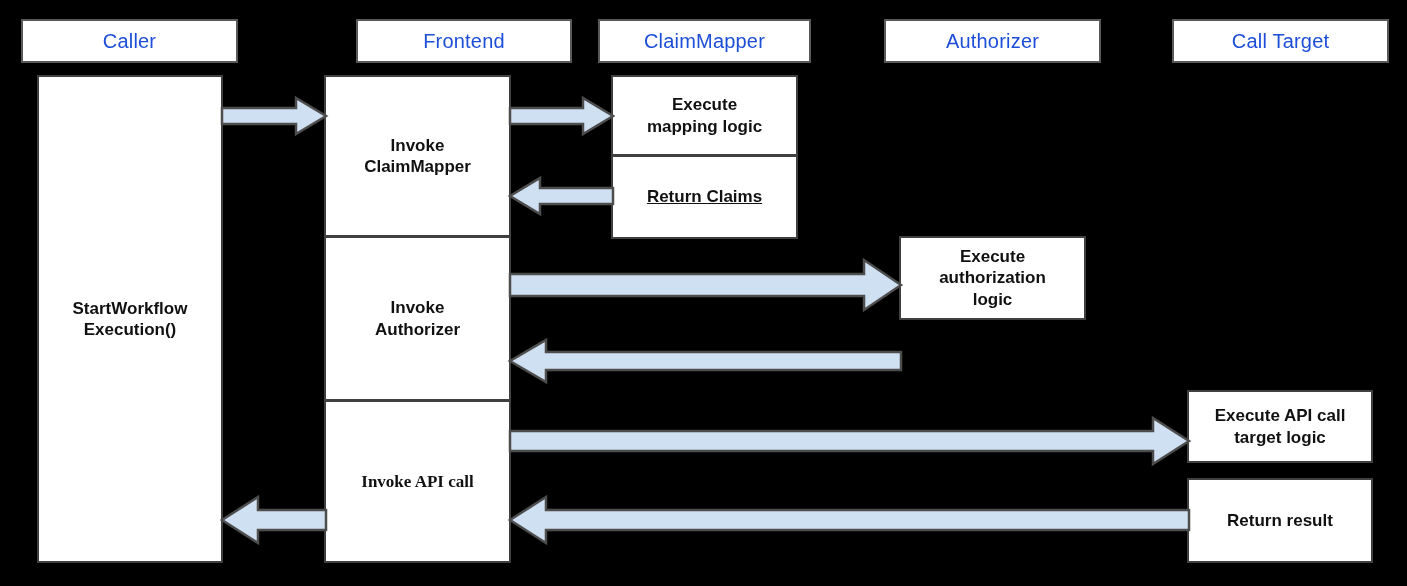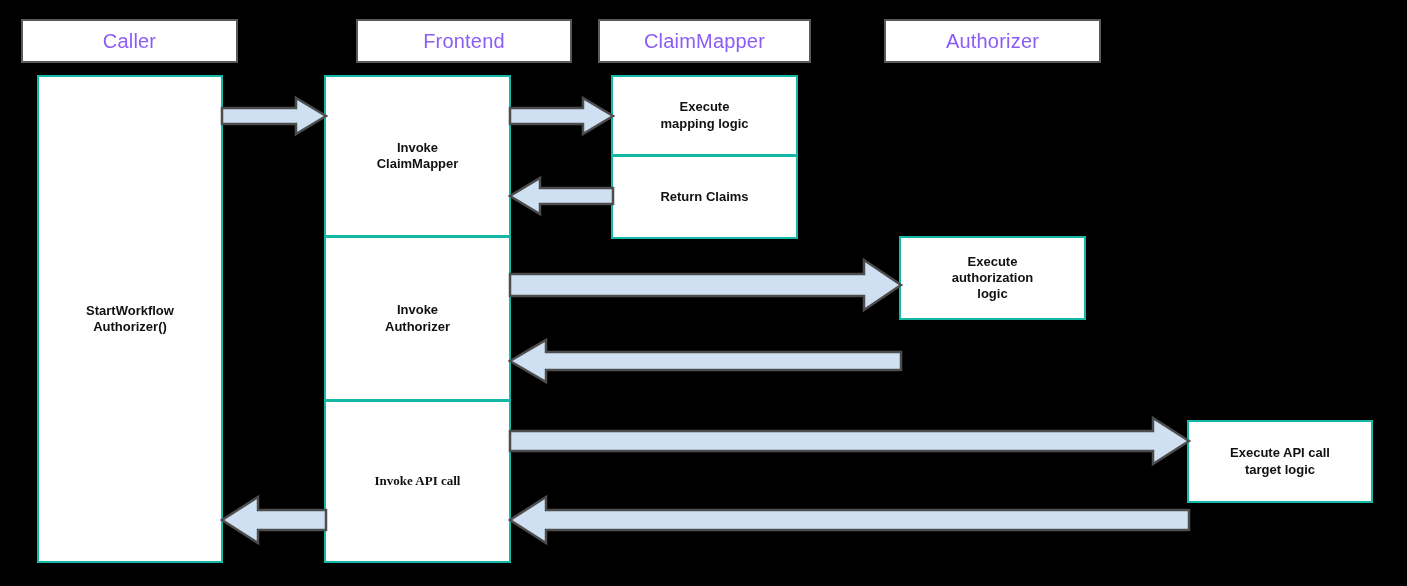--- a/index.html
+++ b/index.html
@@ -16,36 +16,36 @@
     font-family: "Liberation Sans", sans-serif;
   }
   .lifeline-header {
     position: absolute;
     background: #ffffff;
     border: 2px solid #595959;
     box-sizing: border-box;
     display: flex;
     align-items: center;
     justify-content: center;
-    color: #8b5cf6;
+    color: #1d4ed8;
     font-size: 20px;
     font-weight: 400;
     letter-spacing: 0.2px;
   }
   .activation {
     position: absolute;
     background: #ffffff;
-    border: 2px solid #14b8a6;
+    border: 2px solid #404040;
     box-sizing: border-box;
     display: flex;
     align-items: center;
     justify-content: center;
     text-align: center;
     color: #111111;
-    font-size: 13px;
+    font-size: 17px;
     font-weight: bold;
     line-height: 1.25;
     padding: 2px 0;
   }
   .seg-label {
     white-space: pre-line;
   }
   .arrow {
     position: absolute;
   }
@@ -68,24 +68,27 @@
   </div>
 
   <div class="lifeline-header" style="left:598px; top:19px; width:213px; height:44px;">
     <span>ClaimMapper</span>
   </div>
 
   <div class="lifeline-header" style="left:884px; top:19px; width:217px; height:44px;">
     <span>Authorizer</span>
   </div>
 
+  <div class="lifeline-header" style="left:1172px; top:19px; width:217px; height:44px;">
+    <span>Call Target</span>
+  </div>
 
   <div class="activation" style="left:37px; top:75px; width:186px; height:488px;">
     <span class="seg-label">StartWorkflow
-Authorizer()</span>
+Execution()</span>
   </div>
 
   <div class="activation" style="left:324px; top:75px; width:187px; height:162px;">
     <span class="seg-label">Invoke
 ClaimMapper</span>
   </div>
 
   <div class="activation" style="left:324px; top:236px; width:187px; height:165px;">
     <span class="seg-label">Invoke
 Authorizer</span>
@@ -93,36 +96,39 @@
 
   <div class="activation" style="left:324px; top:400px; width:187px; height:163px;font-family:Liberation Serif, serif;">
     <span class="seg-label">Invoke API call</span>
   </div>
 
   <div class="activation" style="left:611px; top:75px; width:187px; height:81px;">
     <span class="seg-label">Execute
 mapping logic</span>
   </div>
 
-  <div class="activation" style="left:611px; top:155px; width:187px; height:84px;">
+  <div class="activation" style="left:611px; top:155px; width:187px; height:84px;text-decoration:underline;">
     <span class="seg-label">Return Claims</span>
   </div>
 
   <div class="activation" style="left:899px; top:236px; width:187px; height:84px;">
     <span class="seg-label">Execute
 authorization
 logic</span>
   </div>
 
 
-  <div class="activation" style="left:1187px; top:420px; width:186px; height:83px;">
+  <div class="activation" style="left:1187px; top:390px; width:186px; height:73px;">
     <span class="seg-label">Execute API call
 target logic</span>
   </div>
 
+  <div class="activation" style="left:1187px; top:478px; width:186px; height:85px;">
+    <span class="seg-label">Return result</span>
+  </div>
 
   <div class="arrow" style="left:222px; top:98px; width:104px; height:36px;">
     <svg width="104" height="36" viewBox="0 0 104 36">
       <polygon points="0,10 74,10 74,0 104,18 74,36 74,26 0,26" fill="#cfe0f2" stroke="#4d4d4d" stroke-width="2.5" stroke-linejoin="miter"></polygon>
     </svg>
   </div>
 
   <div class="arrow" style="left:510px; top:98px; width:103px; height:36px;">
     <svg width="103" height="36" viewBox="0 0 103 36">
       <polygon points="0,10 73,10 73,0 103,18 73,36 73,26 0,26" fill="#cfe0f2" stroke="#4d4d4d" stroke-width="2.5" stroke-linejoin="miter"></polygon>

